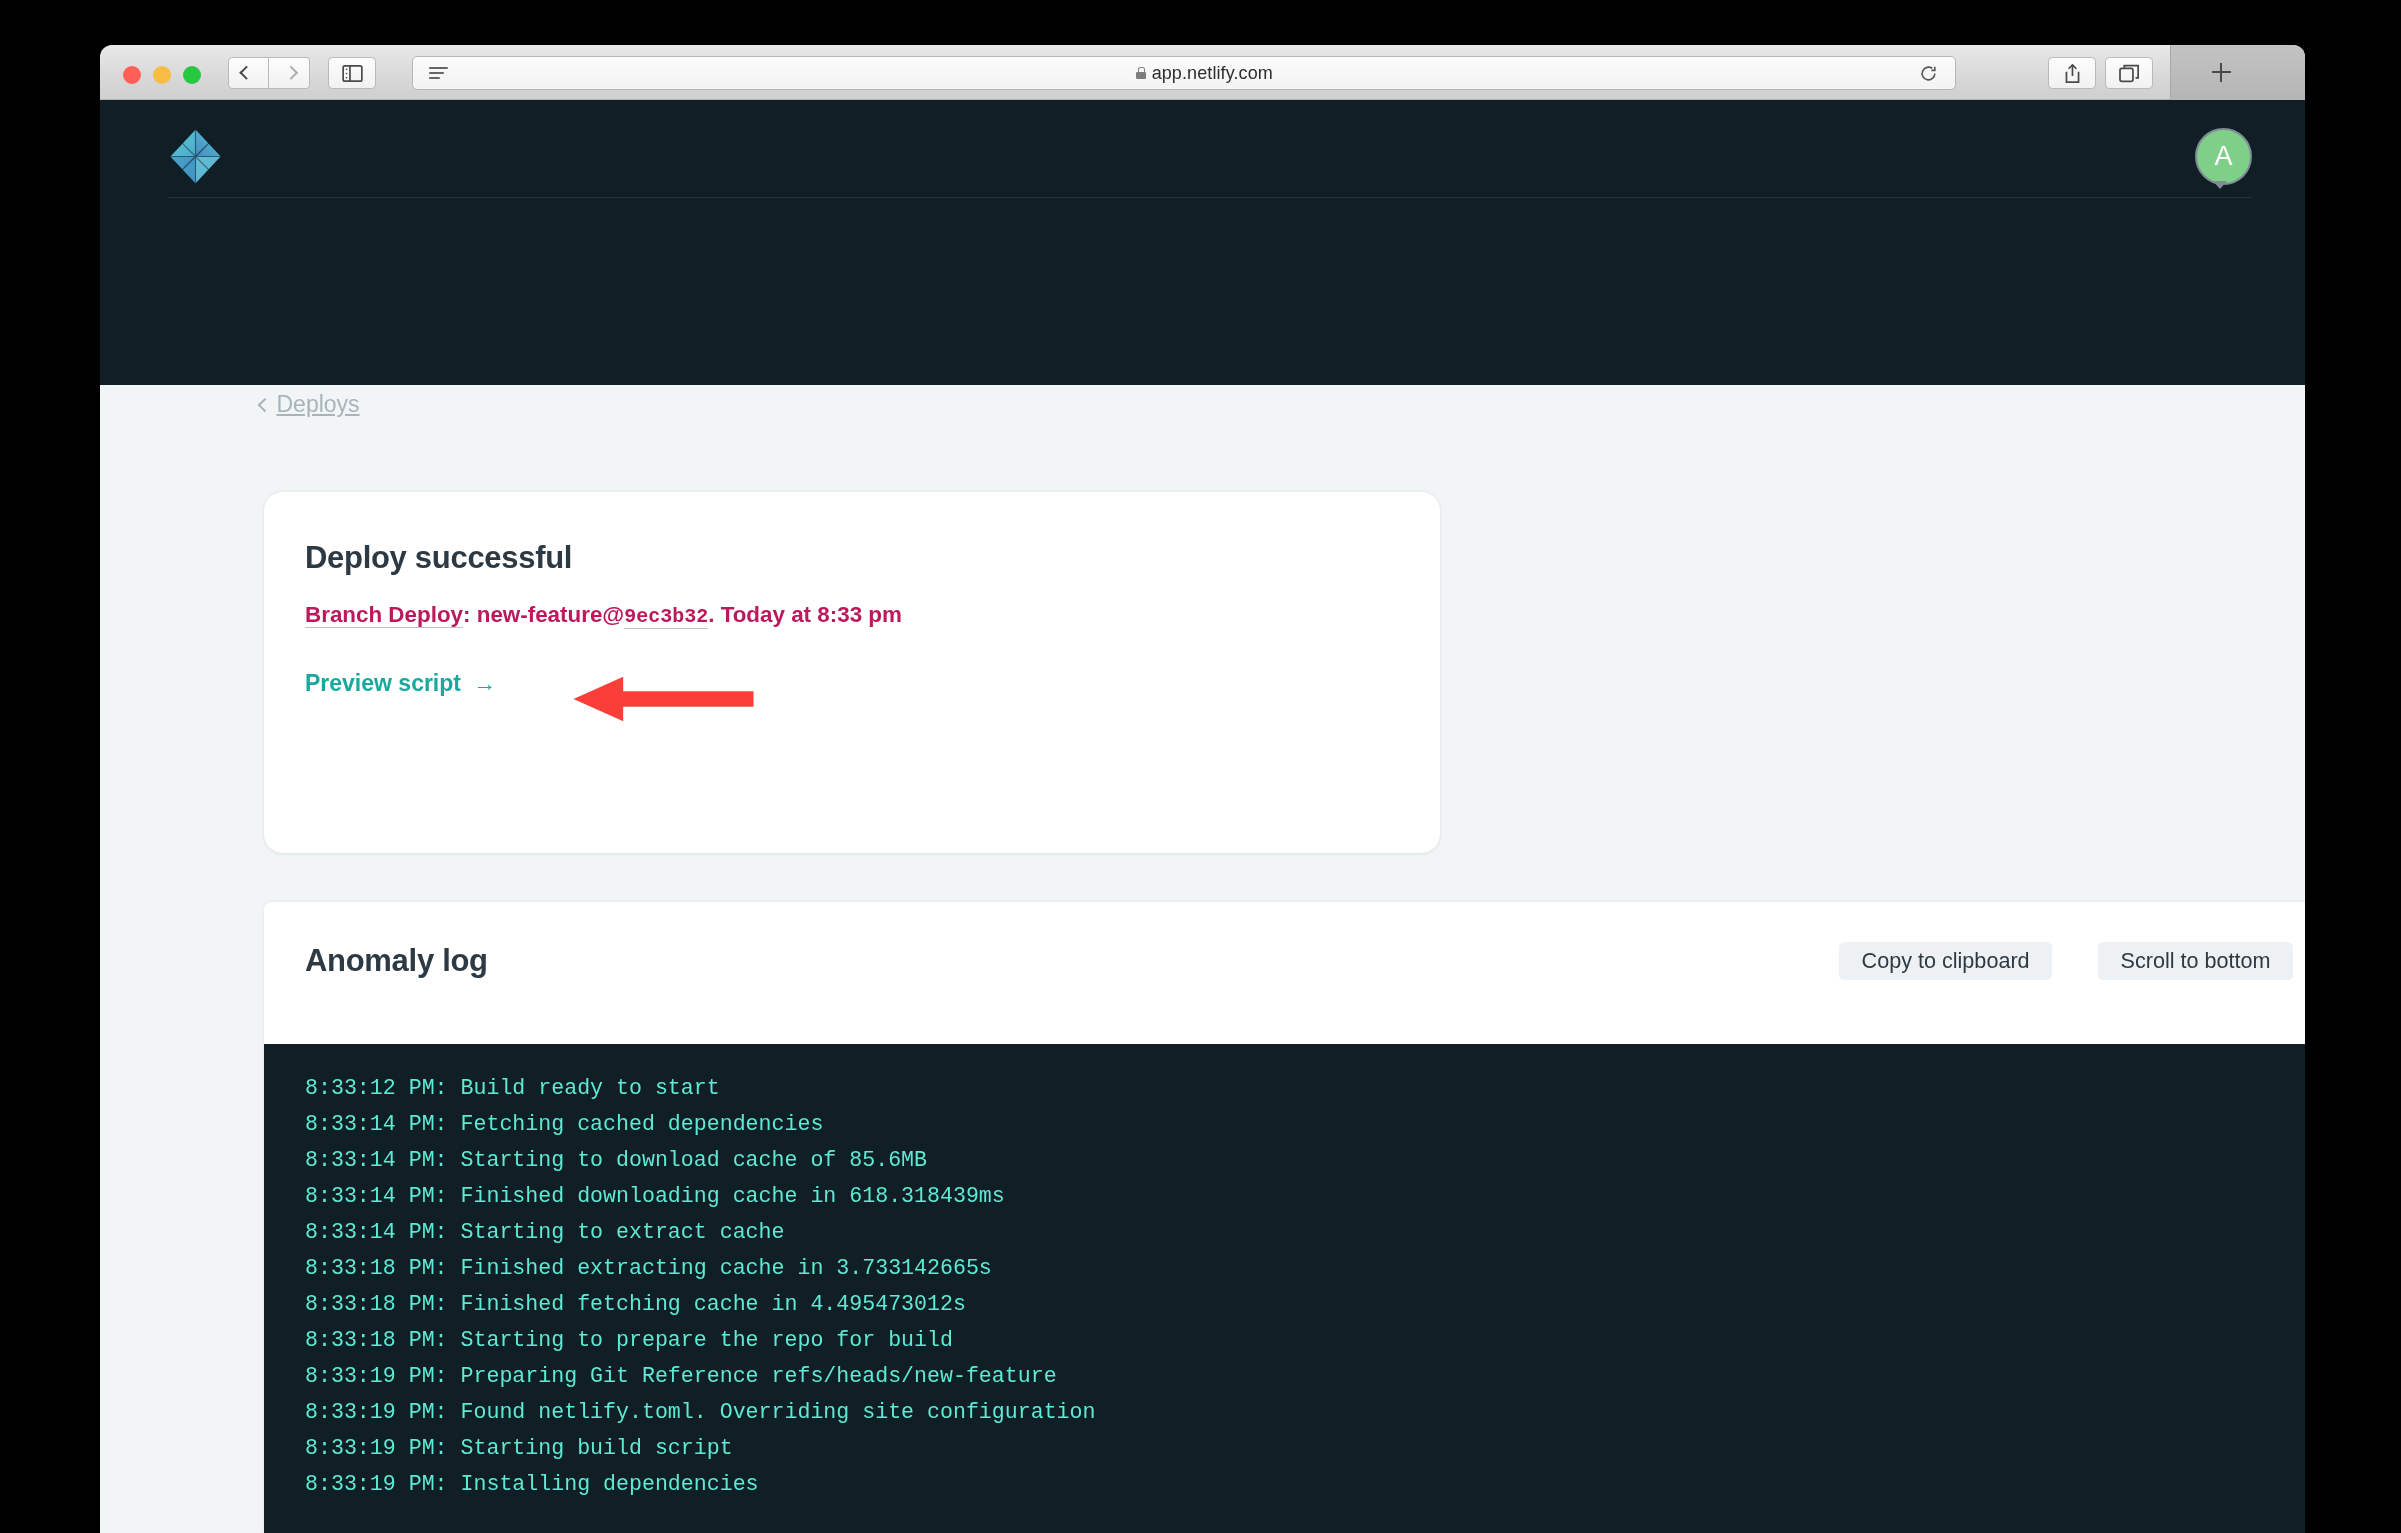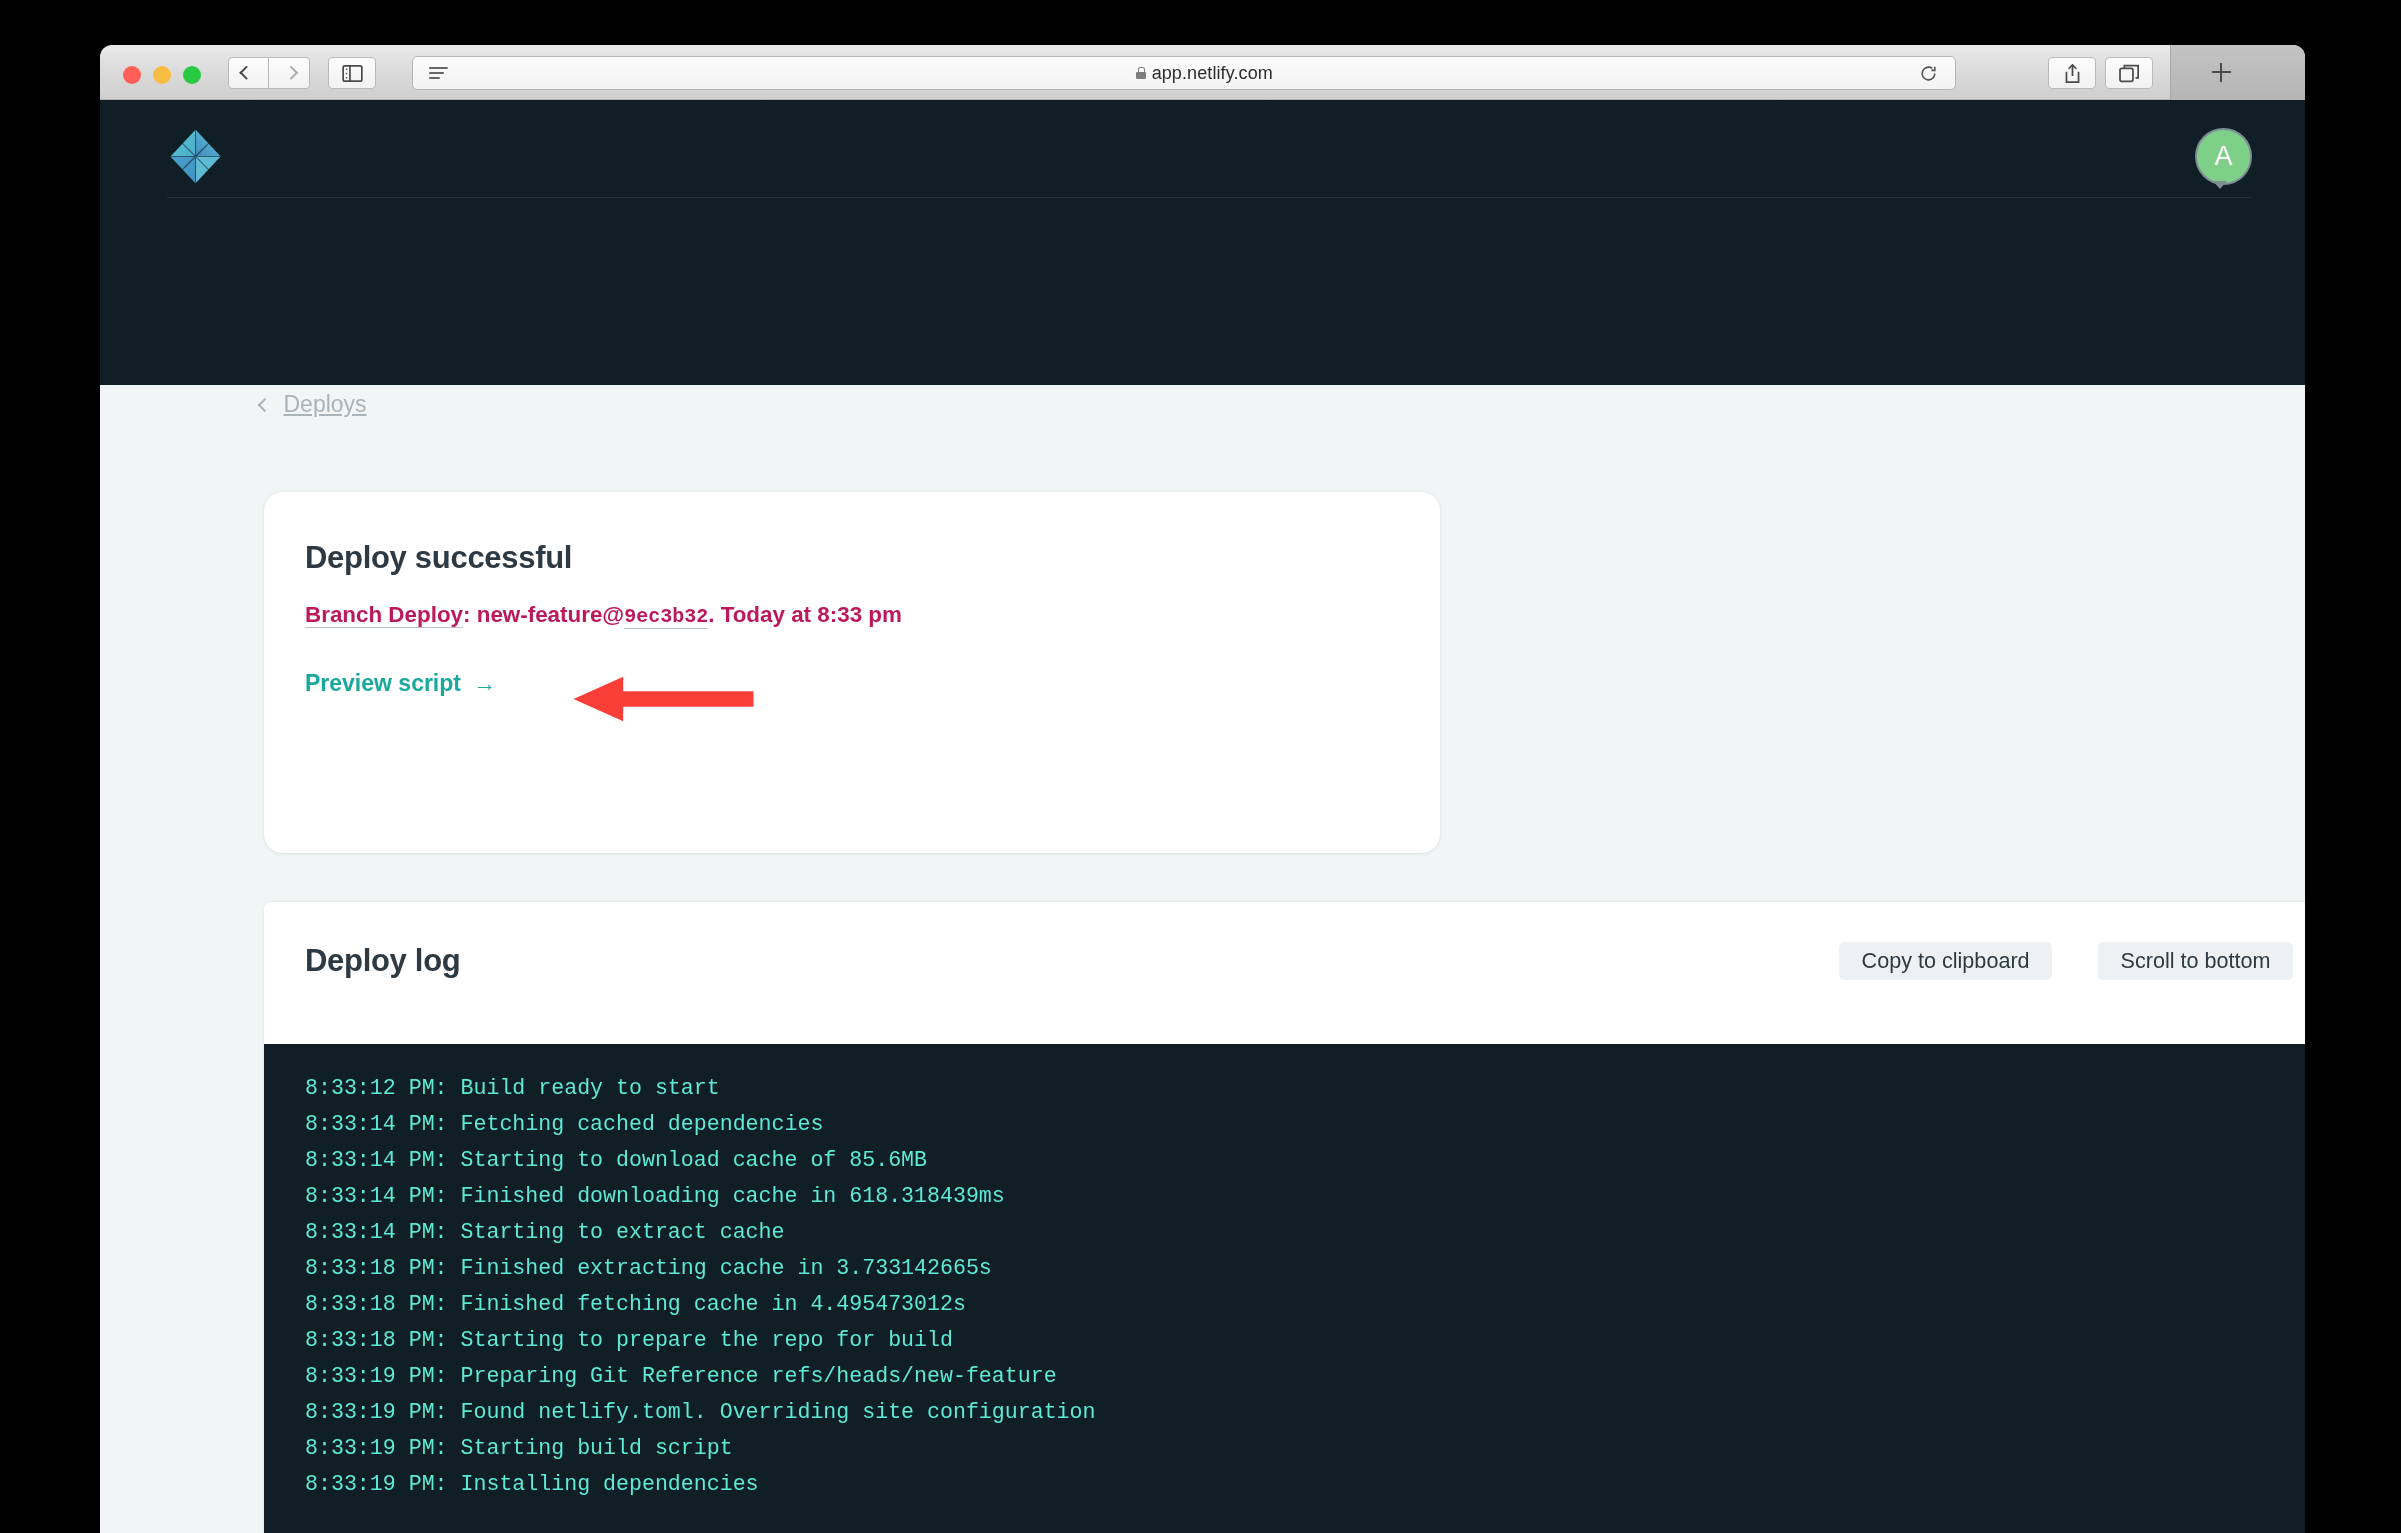--- a/index.html
+++ b/index.html
@@ -123,21 +123,21 @@
     border-top:8.6px solid #7f8c93;
   }
   #header-divider {
     position:absolute; left:67px; right:53px; top:97px; height:0.9px;
     background:rgba(255,255,255,.09);
   }
 
   
   #deploys-back {
     position:absolute; left:160px; top:291px;
-    display:flex; align-items:center; gap:14px;
+    display:flex; align-items:center; gap:7px;
     color:#a9b4ba; font-size:23px;
   }
   #deploys-back .chev-l {
     width:9.5px; height:9.5px;
     border-left:2.6px solid #a9b4ba; border-bottom:2.6px solid #a9b4ba;
     transform:rotate(45deg);
   }
 
   
   #deploy-card {
@@ -343,21 +343,21 @@
       </a>
 
     </div>
 
     <svg id="annotation-arrow" viewBox="0 0 210 56">
       <polygon points="0,28 58,2 58,54" fill="#fa3e38"></polygon>
       <rect x="56" y="19" width="154" height="18" fill="#fa3e38"></rect>
     </svg>
 
     <div id="deploy-log-panel">
-      <div id="deploy-log-title">Deploy log</div>
+      <div id="deploy-log-title">Anomaly log</div>
       <button class="log-action-btn" id="copy-clipboard-button">Copy to clipboard</button>
       <button class="log-action-btn" id="scroll-bottom-button">Scroll to bottom</button>
       <div id="log-output"><div>8:33:12 PM: Build ready to start</div><div>8:33:14 PM: Fetching cached dependencies</div><div>8:33:14 PM: Starting to download cache of 85.6MB</div><div>8:33:14 PM: Finished downloading cache in 618.318439ms</div><div>8:33:14 PM: Starting to extract cache</div><div>8:33:18 PM: Finished extracting cache in 3.733142665s</div><div>8:33:18 PM: Finished fetching cache in 4.495473012s</div><div>8:33:18 PM: Starting to prepare the repo for build</div><div>8:33:19 PM: Preparing Git Reference refs/heads/new-feature</div><div>8:33:19 PM: Found netlify.toml. Overriding site configuration</div><div>8:33:19 PM: Starting build script</div><div>8:33:19 PM: Installing dependencies</div></div>
     </div>
 
   </div>
 </div>
 
 
 </body></html>

